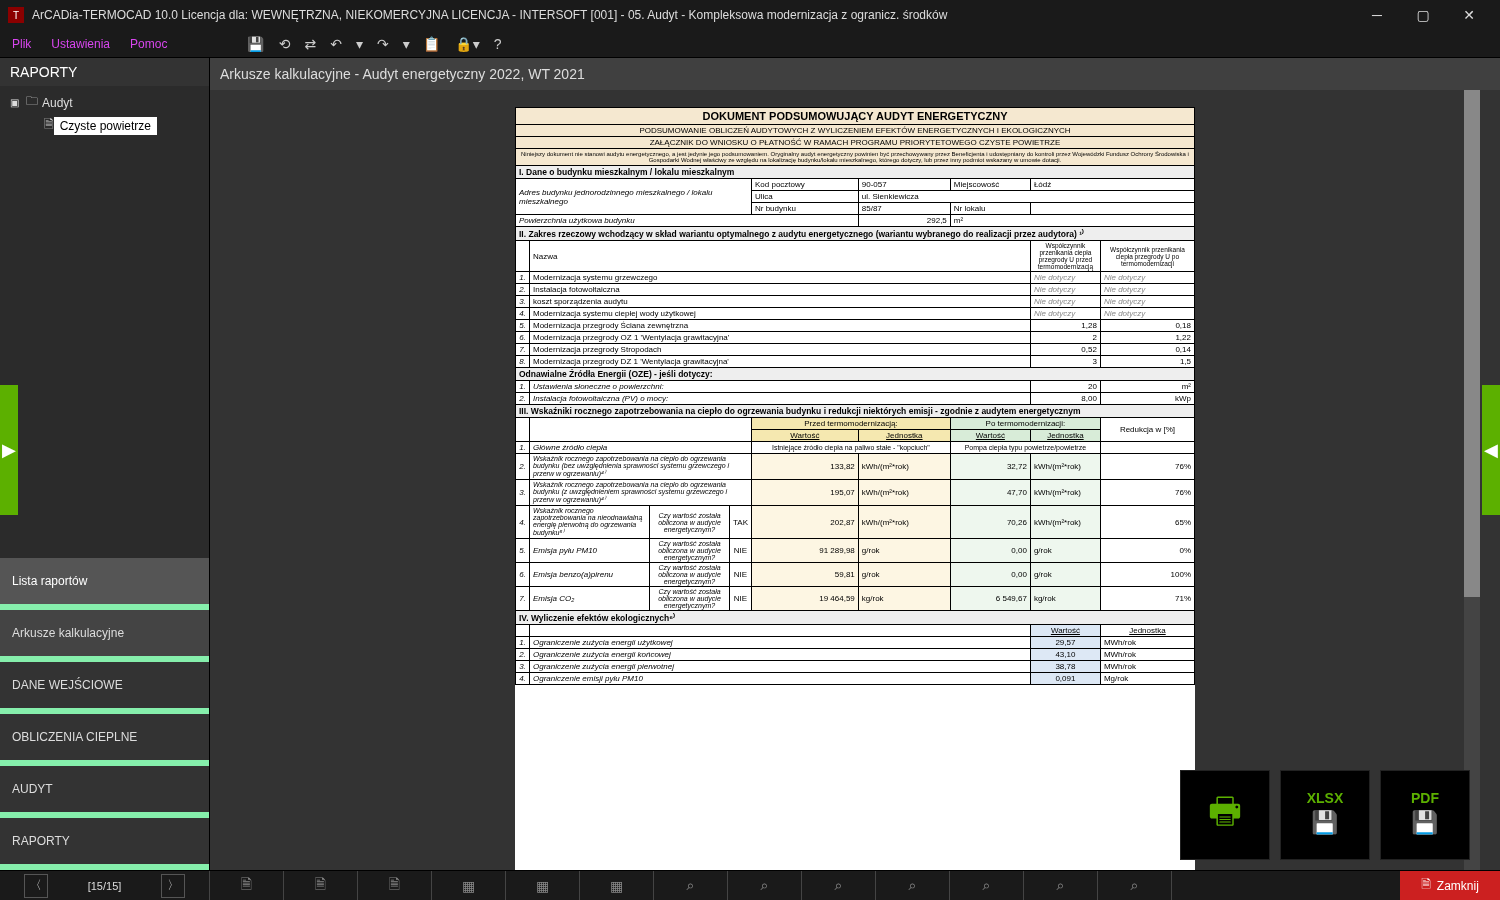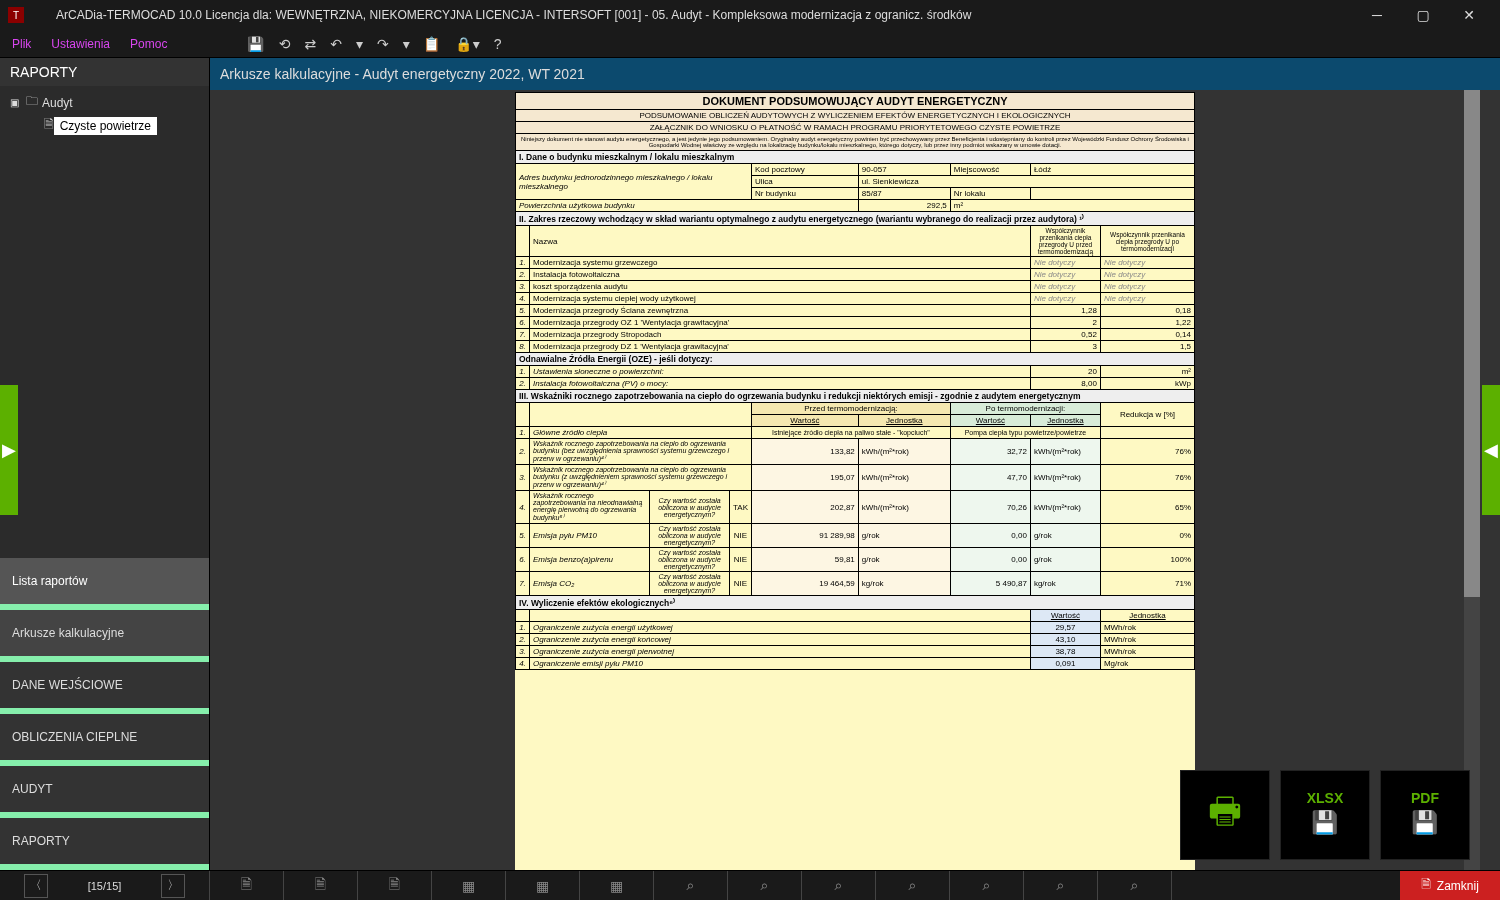--- a/index.html
+++ b/index.html
@@ -1,21 +1,21 @@
 <!DOCTYPE html>
 <html><head>
 <meta charset="utf-8">
 <style>
 * { margin: 0; padding: 0; box-sizing: border-box; font-family: 'Segoe UI', Arial, sans-serif; }
 body { background: #2b2b2b; color: #ccc; width: 1500px; height: 900px; overflow: hidden; position: relative; }
 
 
 .titlebar { height: 30px; background: #1a1a1a; display: flex; align-items: center; padding: 0 8px; color: #ddd; font-size: 12px; }
 .titlebar .icon { width: 16px; height: 16px; background: #8b0000; margin-right: 8px; display: flex; align-items: center; justify-content: center; font-size: 10px; color: #fff; }
-.titlebar .title { flex: 1; margin-left: 24px; }
+.titlebar .title { flex: 1; }
 .titlebar .wbtn { width: 46px; height: 30px; display: flex; align-items: center; justify-content: center; font-size: 14px; cursor: pointer; }
 
 
 .menubar { height: 28px; background: #1a1a1a; display: flex; align-items: center; padding: 0 12px; border-bottom: 1px solid #000; }
 .menubar .menu { color: #d946ef; margin-right: 20px; font-size: 12px; cursor: pointer; }
 .menubar .tbicons { display: flex; gap: 14px; margin-left: 60px; }
 .menubar .tbicons span { color: #ccc; font-size: 14px; cursor: pointer; }
 
 
 .main { display: flex; height: calc(100% - 30px - 28px - 30px); }
@@ -28,30 +28,30 @@
 .leftpanel .tree .node .exp { width: 12px; font-size: 10px; }
 .leftpanel .tree .node .ticon { margin: 0 4px; }
 .leftpanel .tree .selected { background: #fff; color: #000; padding: 2px 6px; margin-left: 40px; }
 .leftpanel .navlist { }
 .leftpanel .navlist .navitem { padding: 16px 12px; background: #444; color: #ddd; font-size: 12px; border-bottom: 6px solid #86efac; cursor: pointer; }
 .leftpanel .navlist .navitem.active { background: #555; color: #fff; }
 .leftpanel .navlist .navitem.group { background: #333; font-weight: 500; }
 
 
 .content { flex: 1; display: flex; flex-direction: column; background: #2b2b2b; }
-.content .header { background: #0c4a6e; padding: 8px 10px; color: #ddd; font-size: 14px; }
+.content .header { background: #404040; padding: 8px 10px; color: #ddd; font-size: 14px; }
 .content .docview { flex: 1; background: #333; display: flex; justify-content: center; overflow: hidden; position: relative; }
 
 
 .edge-arrow { position: absolute; top: 50%; transform: translateY(-50%); width: 18px; height: 130px; background: #5cb000; display: flex; align-items: center; justify-content: center; color: #fff; font-size: 18px; cursor: pointer; z-index: 5; }
 .edge-arrow.left { left: 0; }
 .edge-arrow.right { right: 0; }
 
 
-.doc { width: 680px; background: #fef9c3; color: #000; font-size: 8px; margin-top: 2px; }
+.doc { width: 680px; background: #ffffff; color: #000; font-size: 8px; margin-top: 17px; }
 .doc table { border-collapse: collapse; width: 100%; }
 .doc td, .doc th { border: 1px solid #000; padding: 1px 3px; vertical-align: middle; }
 .doc .title1 { text-align: center; font-weight: bold; font-size: 11px; background: #f5e8d0; padding: 2px; }
 .doc .title2 { text-align: center; font-size: 8px; background: #f5e8d0; }
 .doc .fineprint { font-size: 6px; text-align: center; background: #f5e8d0; padding: 2px; }
 .doc .sechead { background: #eee; font-weight: bold; font-size: 8.5px; }
 .doc .head-pre { background: #f5e8b0; text-align: center; }
 .doc .head-post { background: #d8ecd8; text-align: center; }
 .doc .val-pre { background: #fdf6e3; text-align: right; padding-left: 28px; }
 .doc .unit-pre { background: #fdf6e3; }
@@ -338,21 +338,21 @@
                 <td class="unit-post">g/rok</td>
             <td colspan="2" class="r">100%</td>
               </tr>
           <tr>
                 <td class="numcol">7.</td>
                 <td class="it">Emisja CO₂</td>
             <td class="it c" style="font-size:7px;">Czy wartość została obliczona w audycie energetycznym?</td>
                 <td class="c">NIE</td>
             <td class="val-pre">19 464,59</td>
                 <td class="unit-pre">kg/rok</td>
-            <td class="val-post">5 490,87</td>
+            <td class="val-post">6 549,67</td>
                 <td class="unit-post">kg/rok</td>
             <td colspan="2" class="r">71%</td>
               </tr>
 
           <tr>
                 <td colspan="10" class="sechead">IV. Wyliczenie efektów ekologicznych⁶⁾</td>
               </tr>
           <tr>
                 <td class="numcol"></td>
                 <td colspan="6"></td>

